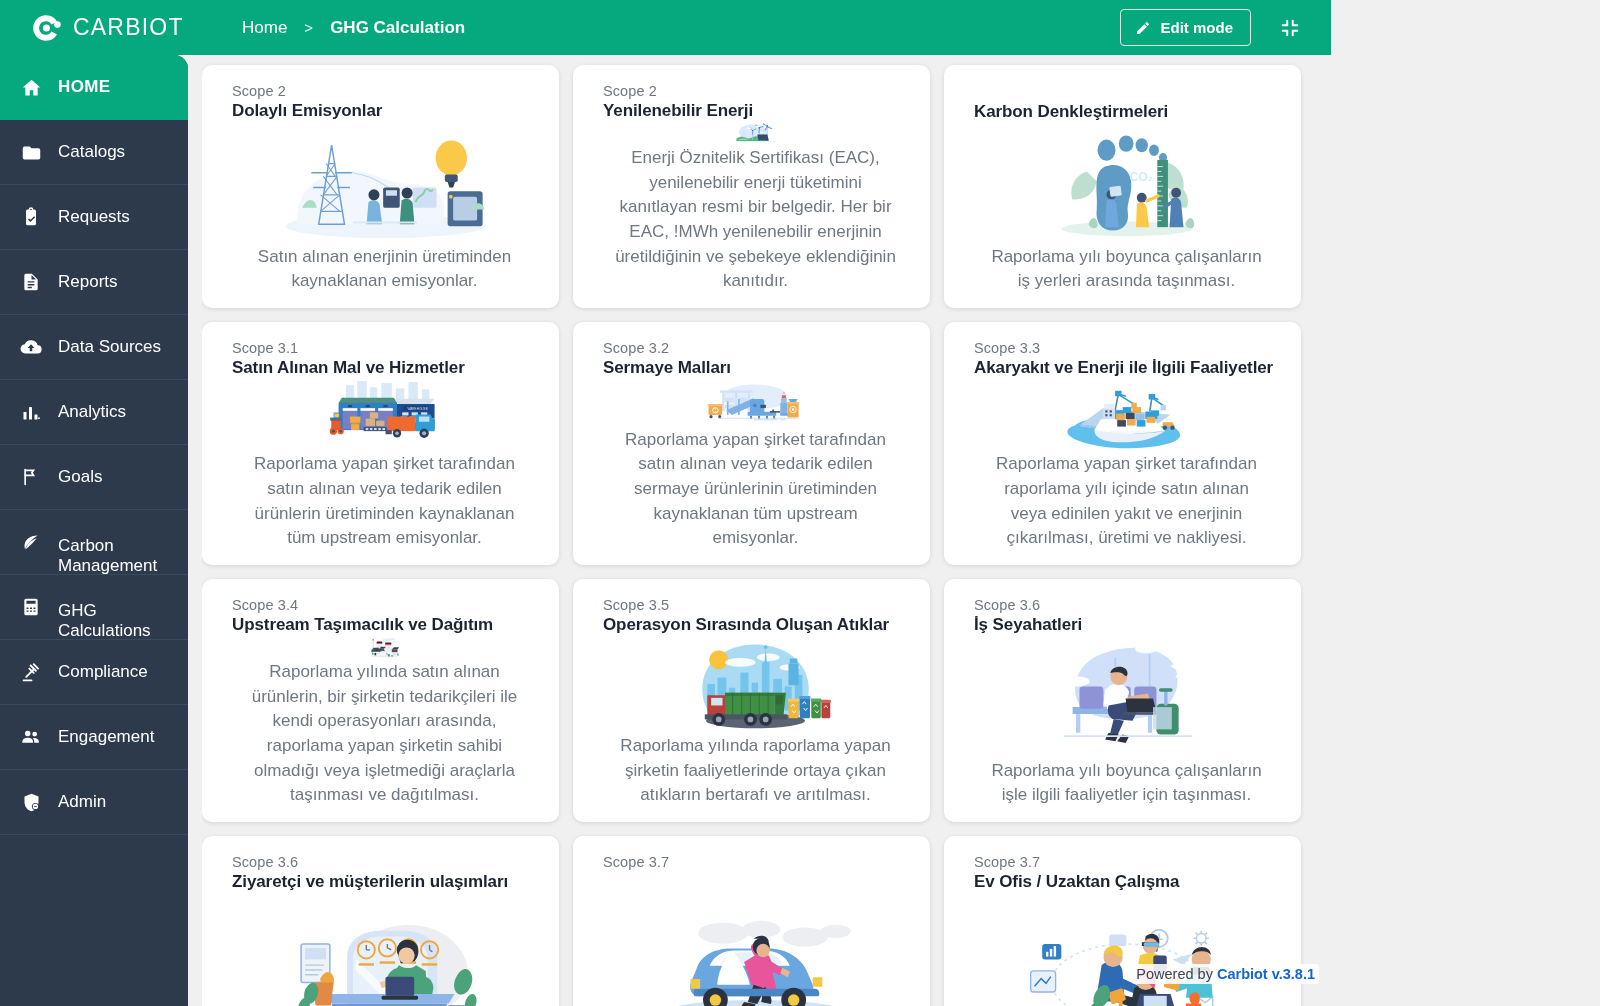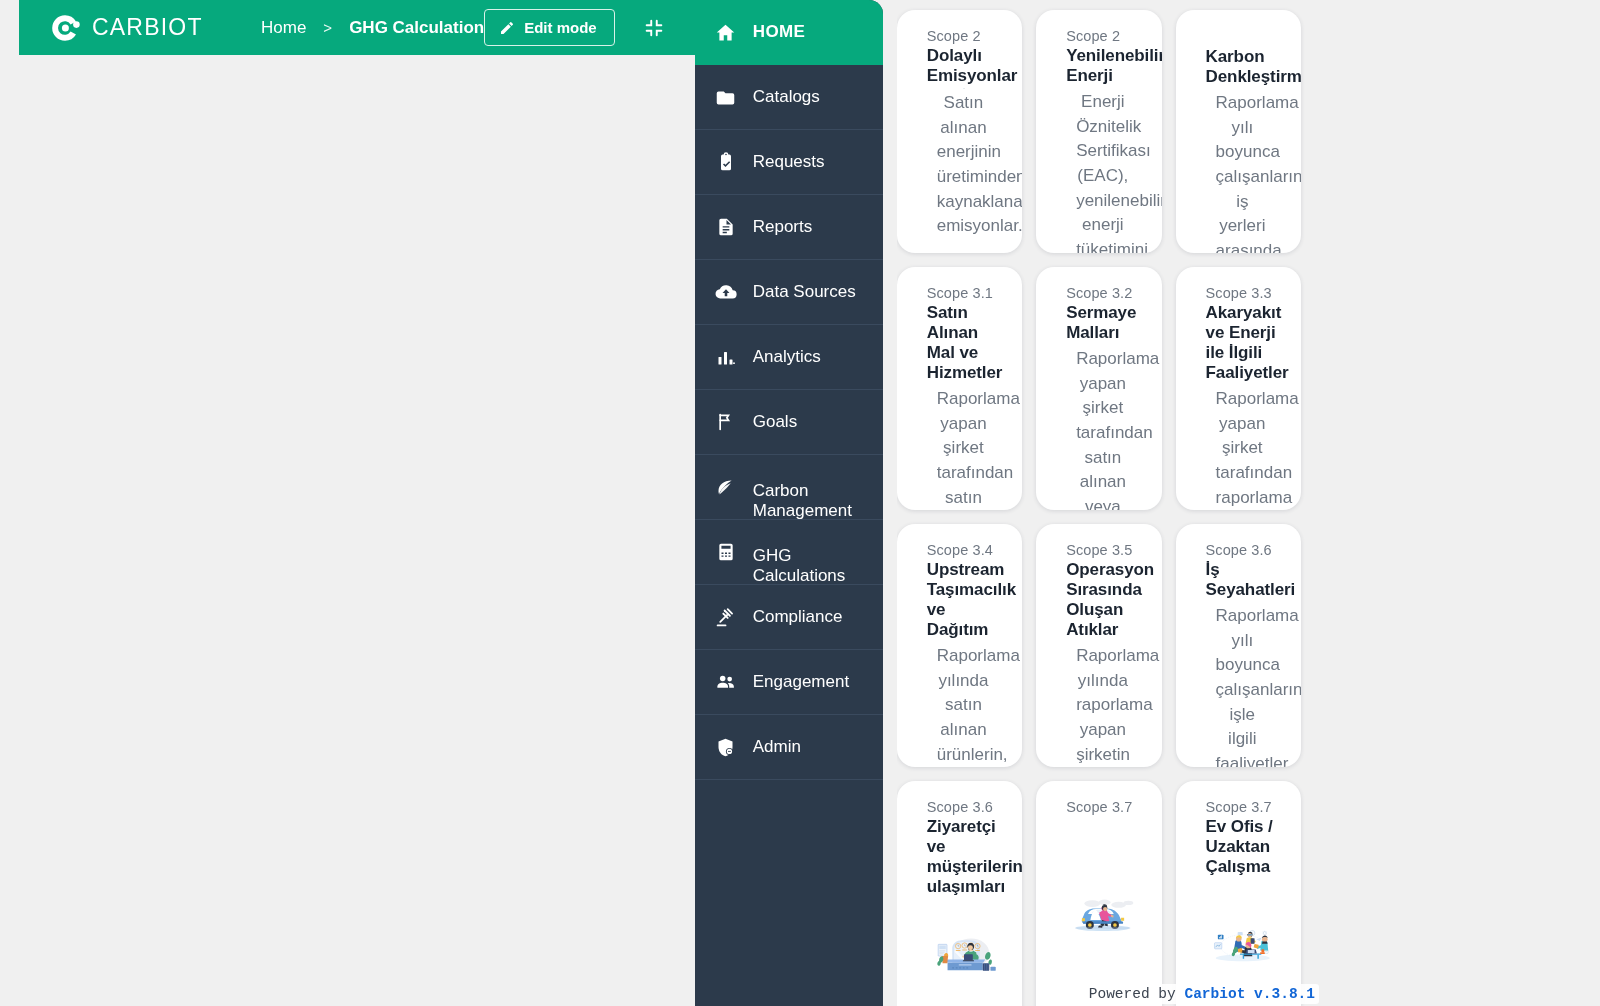--- a/index.html
+++ b/index.html
@@ -2,21 +2,21 @@
 <html><head>
 <meta charset="utf-8">
 <style>
   * { box-sizing: border-box; margin: 0; padding: 0; }
   html, body {
     width: 1600px; height: 1006px;
     overflow: hidden;
     font-family: "Liberation Sans", sans-serif;
     background: #f0f0f0;
   }
-  #app { position: relative; width: 1331px; height: 1006px; display: flex; flex-direction: row; padding-left: 19px; }
+  #app { position: relative; width: 1331px; height: 1006px; display: flex; flex-direction: column; }
 
   
   .header {
     height: 55px; min-height: 55px;
     background: #06a97d;
     display: flex; align-items: center;
     padding: 0 24px 0 30px;
     position: relative; z-index: 40;
   }
   .brand { display: flex; align-items: center; gap: 11px; width: 182px; }
@@ -76,44 +76,44 @@
     padding: 10px 30px 0 0;
     overflow: hidden;
   }
   .grid {
     display: grid;
     grid-template-columns: repeat(3, 1fr);
     gap: 14px 14px;
   }
   .card {
     background: #ffffff;
-    border-radius: 18px;
+    border-radius: 10px;
     box-shadow: 0 1px 4px rgba(40,50,70,.14);
     height: 243px;
     padding: 18px 22px 10px 30px;
     display: flex; flex-direction: column;
     position: relative;
     overflow: hidden;
     cursor: pointer;
   }
   .card-scope { font-size: 14.5px; color: #6f7782; margin-bottom: 2px; letter-spacing: .1px; }
   .card-title { font-size: 17px; font-weight: bold; color: #1b2430; letter-spacing: -.1px; }
   .card-art { flex: 1; display: flex; align-items: center; justify-content: center; min-height: 0; padding: 2px 0; }
   .card-art svg { max-height: 100%; }
   .card-desc {
     font-size: 17px; color: #6f7782; text-align: center; line-height: 1.45;
     padding: 0 10px 4px 10px;
   }
   .card.no-scope .card-title { margin-top: 19px; }
 
   
   .powered {
-    position: absolute; right: 12px; bottom: 2px;
+    position: absolute; right: 12px; bottom: 22px;
     font-size: 14.5px; color: #3c4450; z-index: 20;
-    background: rgba(255,255,255,.88); padding: 2px 4px; border-radius: 3px; font-family: Liberation Mono, monospace;
+    background: rgba(255,255,255,.88); padding: 2px 4px; border-radius: 3px;
   }
   .powered b { color: #1266d6; font-weight: bold; }
 </style>
 </head>
 <body>
 
 <div id="app">
 
   <div class="header">
 

